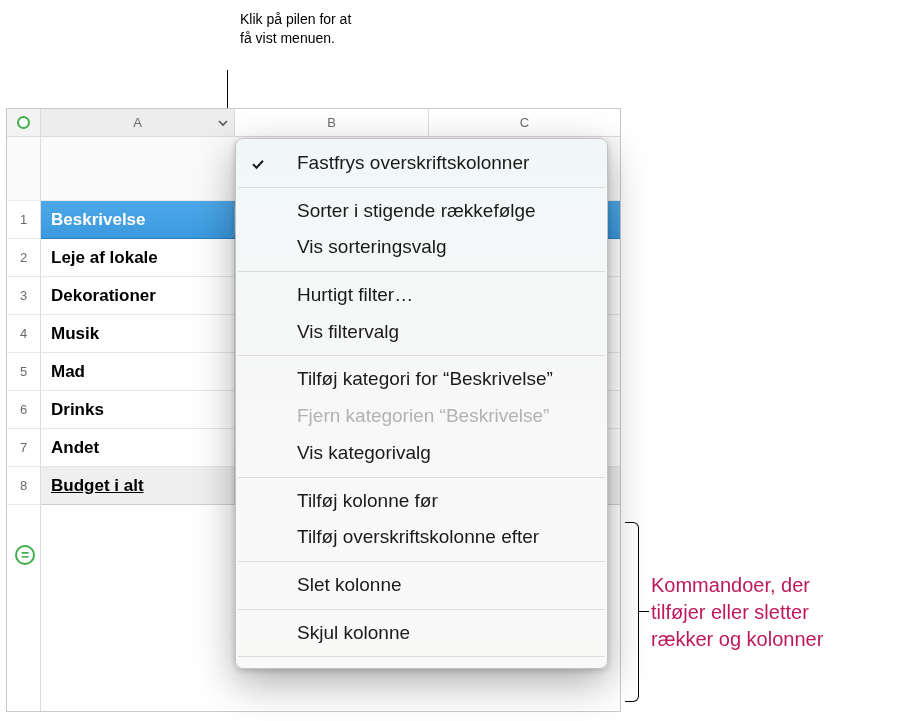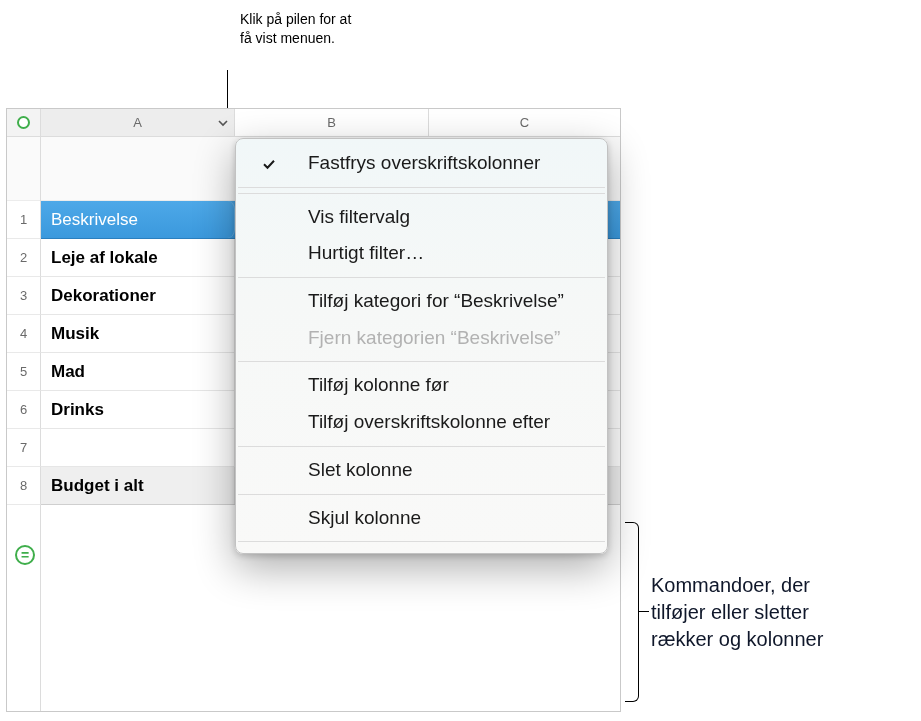--- a/index.html
+++ b/index.html
@@ -29,21 +29,21 @@
     height: 50px;
     background: #000;
   }
 
   
   .annotation-right {
     position: absolute;
     top: 572px;
     left: 651px;
     font-size: 20px;
-    color: #0f172a;
+    color: #be185d;
     line-height: 1.35;
   }
   .bracket-right {
     position: absolute;
     top: 522px;
     left: 625px;
     width: 14px;
     height: 180px;
     border-right: 1px solid #000;
     border-top: 1px solid #000;
@@ -191,30 +191,31 @@
   .tcell.cA { width: 194px; }
   .tcell.cB { width: 194px; }
   .tcell.cC { flex: 1; border-right: none; }
 
   .trow.header-row {
     background: linear-gradient(#4da8e8, #3b99dd);
     border-bottom: 1px solid #2a7fbf;
   }
   .trow.header-row .tcell {
     color: #fff;
-    font-weight: 400;
+    font-weight: 700;
     border-right-color: rgba(255,255,255,0.25);
     border-radius: 8px;
   }
   .trow.footer-row {
     background: #efefef;
   }
   .trow.footer-row .tcell {
     font-weight: 700;
     border-right-color: #dcdcdc;
+    text-decoration: underline;
   }
 
   
   .add-plus {
     position: absolute;
     top: 400px;
     left: 8px;
     width: 20px;
     height: 20px;
     border: 2px solid #3fae4b;
@@ -253,21 +254,20 @@
     box-shadow: 0 14px 40px rgba(0,0,0,0.32), 0 2px 6px rgba(0,0,0,0.18);
     padding: 6px 0;
     font-size: 19px;
     color: #1a1a1a;
   }
   .menu-item {
     position: relative;
     padding: 6px 20px 6px 61px;
     line-height: 1.3;
     white-space: nowrap;
-    margin-left: 11px;
   }
   .menu-item.disabled {
     color: #b2b2b2;
   }
   .menu-sep {
     height: 1px;
     margin: 5px 2px;
     background: #dcdcdc;
   }
   .menu-check {
@@ -402,20 +402,23 @@
           <span>Drinks</span>
         </div>
       <div class="tcell cB">
           <span></span>
         </div>
       <div class="tcell cC">
           <span></span>
         </div>
     </div>
     <div class="trow">
+      <div class="tcell cA">
+          <span>Andet</span>
+        </div>
       <div class="tcell cB">
           <span></span>
         </div>
       <div class="tcell cC">
           <span></span>
         </div>
     </div>
     <div class="trow footer-row">
       <div class="tcell cA">
           <span>Budget i alt</span>
@@ -438,33 +441,42 @@
 <div class="context-menu">
   <div class="menu-item">
     <span class="menu-check">
       <svg width="16" height="16" viewBox="0 0 16 16">
           <path d="M3 8 L6.5 11.5 L13 4.5" fill="none" stroke="#1a1a1a" stroke-width="2"></path>
         </svg>
     </span>
     <span>Fastfrys overskriftskolonner</span>
   </div>
   <div class="menu-sep"></div>
-  <div class="menu-sep"></div>
+  <div class="menu-item">
+    <span>Sorter i stigende rækkefølge</span>
+  </div>
+  <div class="menu-item">
+    <span>Vis sorteringsvalg</span>
+  </div>
+  <div class="menu-sep"></div>
+  <div class="menu-item">
+    <span>Hurtigt filter…</span>
+  </div>
   <div class="menu-item">
     <span>Vis filtervalg</span>
-  </div>
-  <div class="menu-item">
-    <span>Hurtigt filter…</span>
   </div>
   <div class="menu-sep"></div>
   <div class="menu-item">
     <span>Tilføj kategori for “Beskrivelse”</span>
   </div>
   <div class="menu-item disabled">
     <span>Fjern kategorien “Beskrivelse”</span>
+  </div>
+  <div class="menu-item">
+    <span>Vis kategorivalg</span>
   </div>
   <div class="menu-sep"></div>
   <div class="menu-item">
     <span>Tilføj kolonne før</span>
   </div>
   <div class="menu-item">
     <span>Tilføj overskriftskolonne efter</span>
   </div>
   <div class="menu-sep"></div>
   <div class="menu-item">

